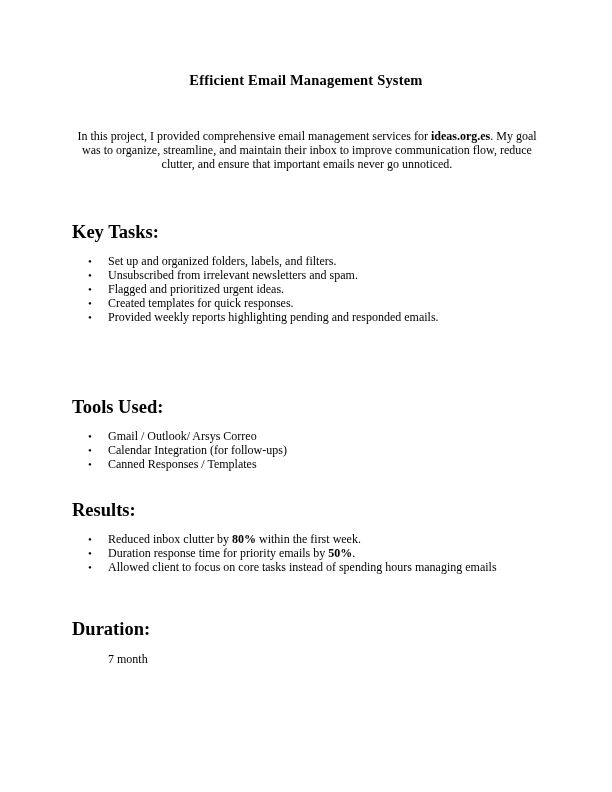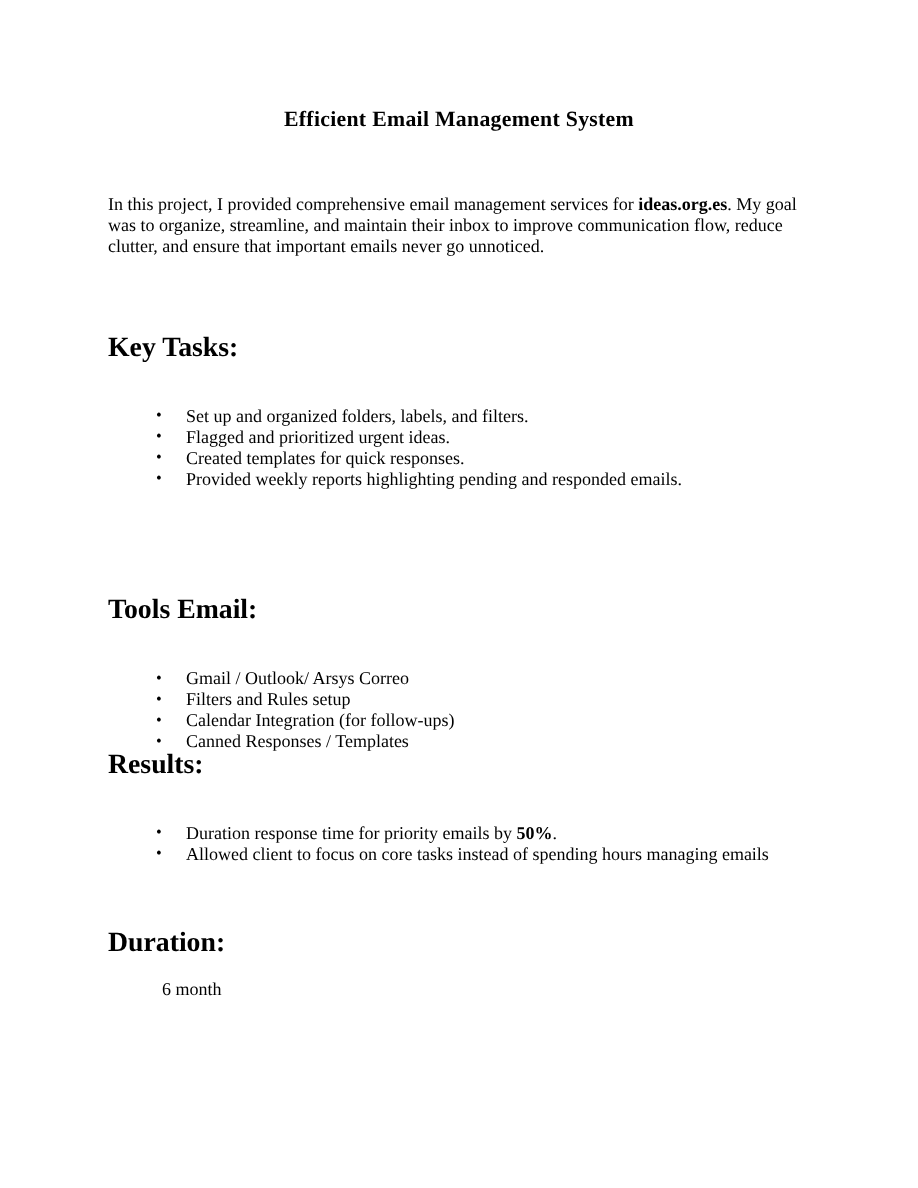--- a/index.html
+++ b/index.html
@@ -1,51 +1,52 @@
 <!DOCTYPE html>
 <html><head>
 <meta charset="utf-8">
 <style>
   html, body { margin:0; padding:0; background:#fff; }
   body { width:612px; height:792px; position:relative; font-family:"Liberation Serif","DejaVu Serif",serif; color:#000; overflow:hidden; }
   .abs { position:absolute; }
   .title { left:0; width:612px; top:72px; text-align:center; font-weight:bold; font-size:14.5px; letter-spacing:0.2px; }
-  .intro { left:72px; top:129px; width:470px; font-size:12px; line-height:14.2px; }
+  .intro { left:72px; top:129px; width:470px; font-size:12px; line-height:14.2px;text-align:center; }
   .h2 { left:72px; font-weight:bold; font-size:18.5px; }
-  ul { margin:16px; padding:0; list-style:none; }
+  ul { margin:0; padding:0; list-style:none; }
   ul li { position:relative; padding-left:36px; font-size:12px; line-height:13.9px; white-space:nowrap; }
   ul li::before { content:"\2022"; position:absolute; left:16px; top:0; font-size:11px; }
   .list { left:72px; }
   .dur { left:108px; top:652px; font-size:12px; }
 </style>
 </head>
 <body>
 
 <div class="abs title">Efficient Email Management System</div>
 
 <p class="abs intro" style="margin:0;">
   <span>In this project, I provided comprehensive email management services for </span><b>ideas.org.es</b><span>. My goal was to organize, streamline, and maintain their inbox to improve communication flow, reduce clutter, and ensure that important emails never go unnoticed.</span>
 </p>
 
 <div class="abs h2" style="top:222px;">Key Tasks:</div>
 <ul class="abs list" style="top:255px;">
   <li>Set up and organized folders, labels, and filters.</li>
+  <li>Unsubscribed from irrelevant newsletters and spam.</li>
   <li>Flagged and prioritized urgent ideas.</li>
   <li>Created templates for quick responses.</li>
   <li>Provided weekly reports highlighting pending and responded emails.</li>
 </ul>
 
-<div class="abs h2" style="top:397px;">Tools Email:</div>
+<div class="abs h2" style="top:397px;">Tools Used:</div>
 <ul class="abs list" style="top:430px;">
   <li>Gmail / Outlook/ Arsys Correo</li>
-  <li>Filters and Rules setup</li>
   <li>Calendar Integration (for follow-ups)</li>
   <li>Canned Responses / Templates</li>
 </ul>
 
 <div class="abs h2" style="top:500px;">Results:</div>
 <ul class="abs list" style="top:533px;">
+  <li><span>Reduced inbox clutter by </span><b>80%</b><span> within the first week.</span></li>
   <li><span>Duration response time for priority emails by </span><b>50%</b><span>.</span></li>
   <li><span>Allowed client to focus on core tasks instead of spending hours managing emails</span></li>
 </ul>
 
 <div class="abs h2" style="top:619px;">Duration:</div>
-<div class="abs dur">6 month</div>
+<div class="abs dur">7 month</div>
 
 </body></html>

